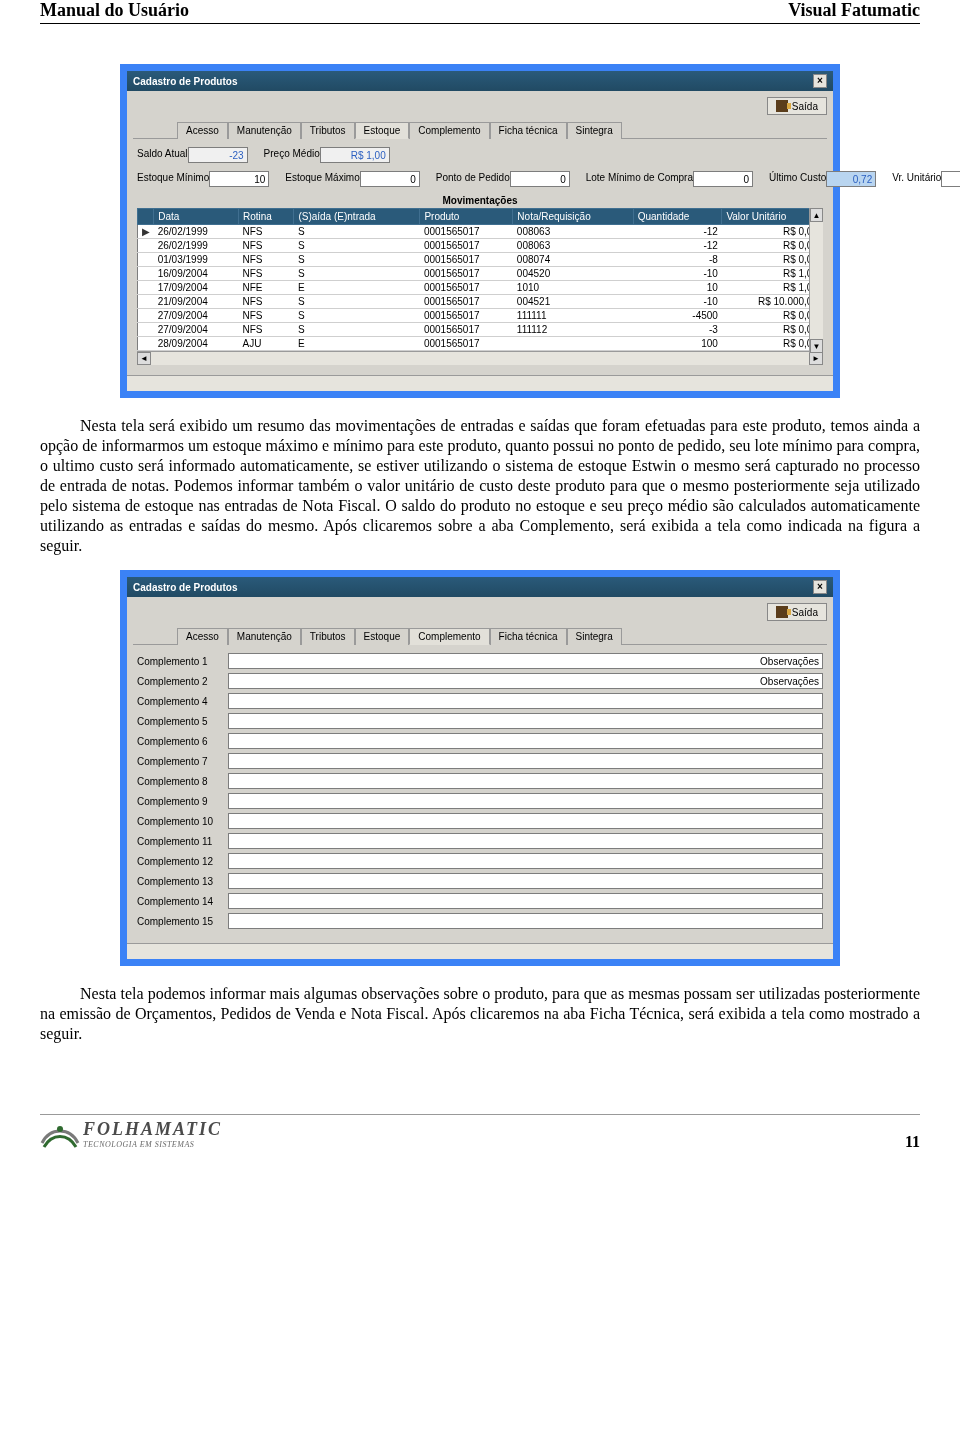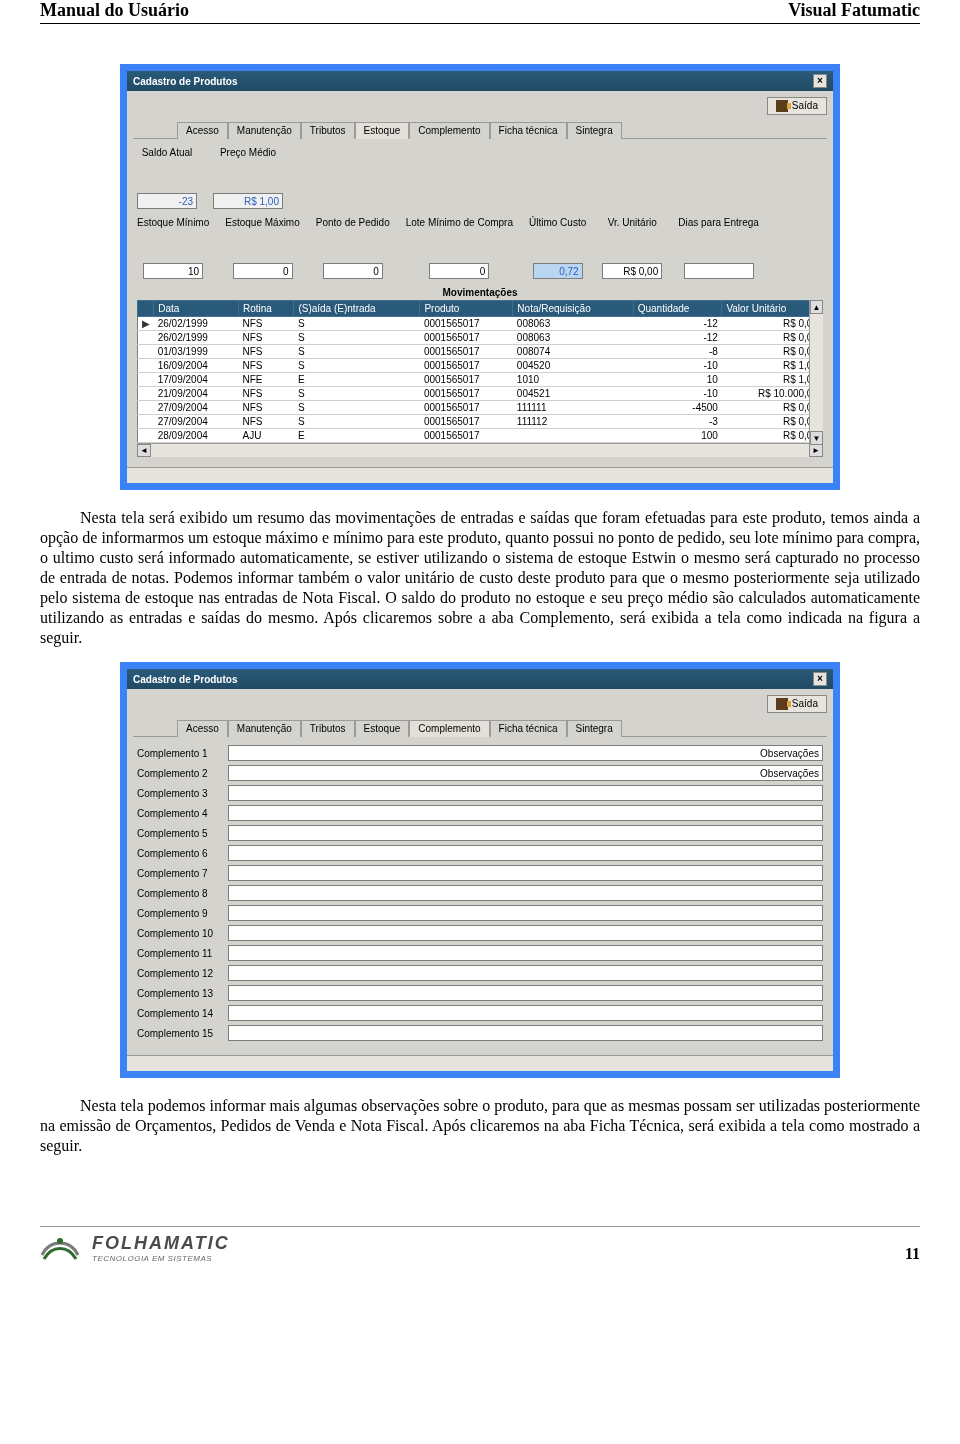--- a/index.html
+++ b/index.html
@@ -45,37 +45,37 @@
   .tb-btn {
     width:14px; height:14px; background:#e6e4dd; border:1px solid #888;
     font-size:10px; line-height:12px; text-align:center; color:#000;
   }
   .toolbar-area {
     padding: 6px;
     display:flex; justify-content:flex-end;
   }
   .saida-btn {
     background:#e6e4dd; border:1px solid #888; padding:2px 8px;
-    display:flex; gap:4px;
+    display:flex; align-items:center; gap:4px;
   }
   .saida-btn .door-icon {
     width:12px; height:12px; background:#5b3d1b; display:inline-block; position:relative;
   }
   .saida-btn .door-icon::after {
     content:""; position:absolute; right:-3px; top:3px; width:4px; height:6px; background:#d9a742;
   }
   .tabs { display:flex; border-bottom:1px solid #9a9a9a; margin:0 6px 8px 6px;padding-left:44px; }
   .tab {
     padding:2px 8px; border:1px solid #9a9a9a; border-bottom:none;
     background:#d5d3cd; margin-right:0; position:relative; top:1px;
   }
   .tab.active { background:#e2e0d9; border-bottom:1px solid #e2e0d9; }
   .form-body { padding:0 10px 10px 10px; }
   .row { display:flex; align-items:flex-end; gap:16px; margin-bottom:8px; flex-wrap:nowrap; }
-  .fld { display:flex; flex-direction:column; align-items:center;gap:32px; }
+  .fld { display:flex; align-items:center; }
   .fld label { margin-bottom:3px; text-align:center; white-space:nowrap; }
   .inp {
     background:#fff; border:1px solid #7d7d7d; height:16px;
     padding:0 3px; font-family:inherit; font-size:10px;
     color:#000;
   }
   .inp.ro { color:#2b5fc0; background:#f0f0f0; }
   .inp.hl { color:#2b5fc0; background:#b9d5f0; }
   .section-title { text-align:center; font-weight:bold; margin:6px 0 2px 0; font-size:10px; }
   .grid {
@@ -115,21 +115,21 @@
 
   .para { text-align:justify; margin:6px 0 14px 0; line-height:1.25; }
   .para.indent { text-indent:40px; }
 
   .footer {
     margin-top:70px;
     display:flex; justify-content:space-between; align-items:flex-end;
     border-top:1px solid #999; padding-top:4px;
   }
   .logo {
-    display:flex; align-items:flex-end; gap:12px; font-family:Liberation Sans, sans-serif;
+    display:flex; align-items:flex-start; gap:3px; font-family:Liberation Serif, serif;
   }
   .logo-mark {
     width:40px; height:32px; position:relative;
   }
   .logo-mark svg { width:40px; height:32px; }
   .logo-text { display:flex; flex-direction:column; }
   .logo-text .big { font-weight:900; letter-spacing:2px; font-style:italic; font-size:18px; color:#4b4b4b; }
   .logo-text .small { font-size:8px; color:#6a6a6a; letter-spacing:0.5px; font-style:italic; }
   .pagenum { font-weight:bold; font-size:16px; }
   .rowmark { width:8px; text-align:center; color:#333; }
@@ -355,24 +355,20 @@
     <div class="form-body" id="comp-body">
         <div class="comp-row">
           <label>Complemento 1</label>
           <input class="inp" value="Observações" style="">
         </div>
         <div class="comp-row">
           <label>Complemento 2</label>
           <input class="inp" value="Observações" style="">
         </div>
         <div class="comp-row">
-          <label>Complemento 3</label>
-          <input class="inp" style="">
-        </div>
-        <div class="comp-row">
           <label>Complemento 4</label>
           <input class="inp" style="">
         </div>
         <div class="comp-row">
           <label>Complemento 5</label>
           <input class="inp" style="">
         </div>
         <div class="comp-row">
           <label>Complemento 6</label>
           <input class="inp" style="">

